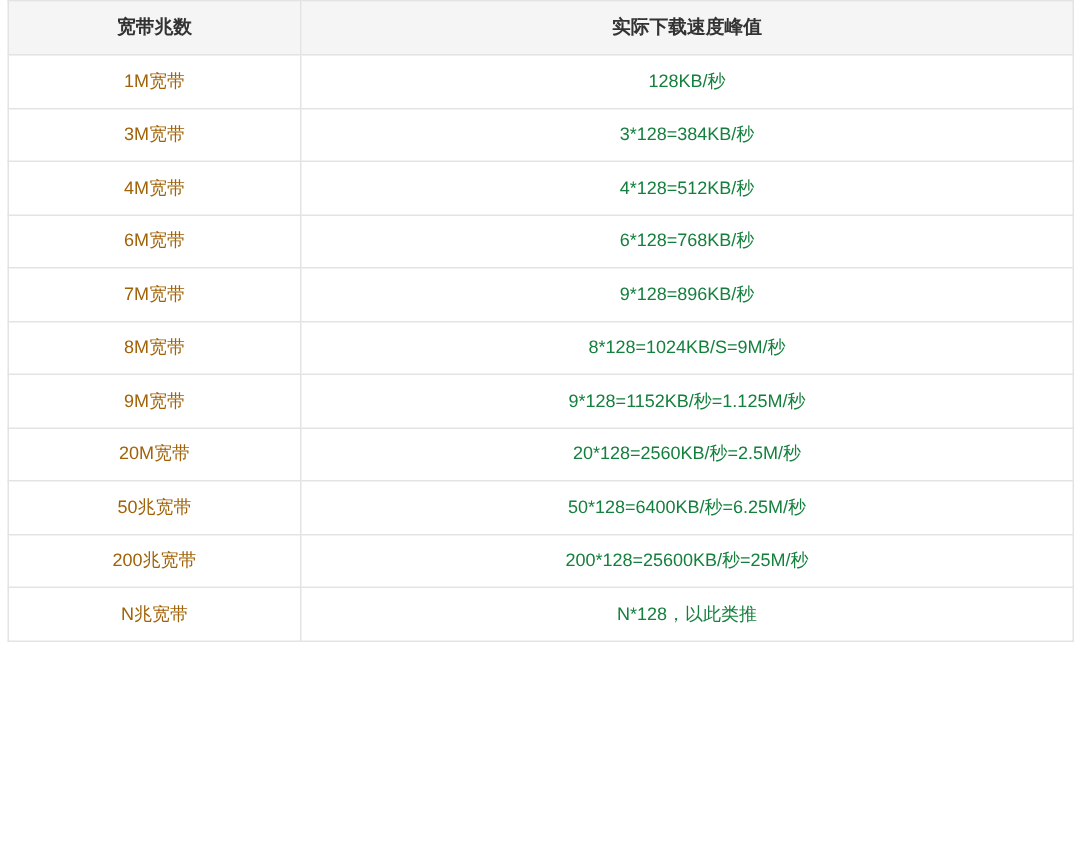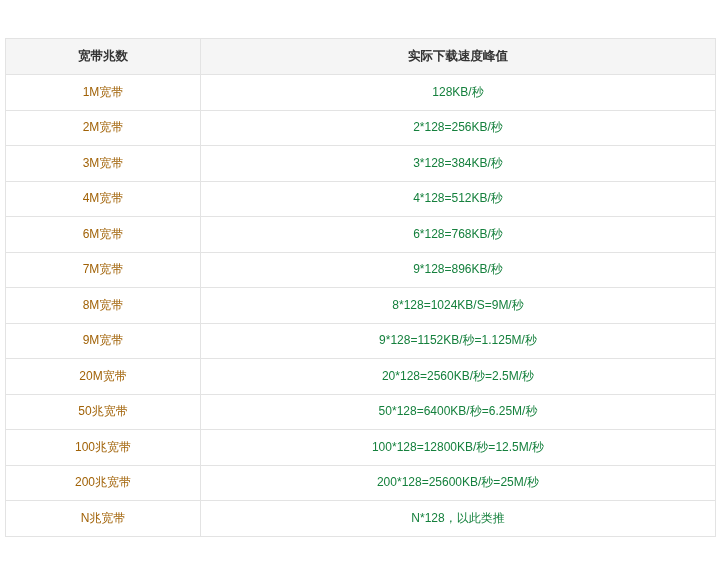--- a/index.html
+++ b/index.html
@@ -11,21 +11,20 @@
     width: 720px;
     height: 571px;
     font-family: "Liberation Sans", "DejaVu Sans", sans-serif;
     color: #333333;
     overflow: hidden;
   }
   .table-wrap {
     width: 692px;
     box-sizing: border-box;
     padding: 0;
-    margin-top: 38px;
   }
   table.bandwidth-table {
     border-collapse: collapse;
     width: 710px;
     margin: 0 5px;
     table-layout: fixed;
   }
   table.bandwidth-table th,
   table.bandwidth-table td {
     border: 1px solid #e3e3e3;
@@ -65,24 +64,20 @@
         <th>宽带兆数</th>
         <th>实际下载速度峰值</th>
       </tr>
     </thead>
     <tbody id="table-body">
         <tr>
           <td>1M宽带</td>
           <td>128KB/秒</td>
         </tr>
         <tr>
-          <td>2M宽带</td>
-          <td>2*128=256KB/秒</td>
-        </tr>
-        <tr>
           <td>3M宽带</td>
           <td>3*128=384KB/秒</td>
         </tr>
         <tr>
           <td>4M宽带</td>
           <td>4*128=512KB/秒</td>
         </tr>
         <tr>
           <td>6M宽带</td>
           <td>6*128=768KB/秒</td>
@@ -101,24 +96,20 @@
         </tr>
         <tr>
           <td>20M宽带</td>
           <td>20*128=2560KB/秒=2.5M/秒</td>
         </tr>
         <tr>
           <td>50兆宽带</td>
           <td>50*128=6400KB/秒=6.25M/秒</td>
         </tr>
         <tr>
-          <td>100兆宽带</td>
-          <td>100*128=12800KB/秒=12.5M/秒</td>
-        </tr>
-        <tr>
           <td>200兆宽带</td>
           <td>200*128=25600KB/秒=25M/秒</td>
         </tr>
         <tr>
           <td>N兆宽带</td>
           <td>N*128，以此类推</td>
         </tr>
       </tbody>
   </table>
 </div>

